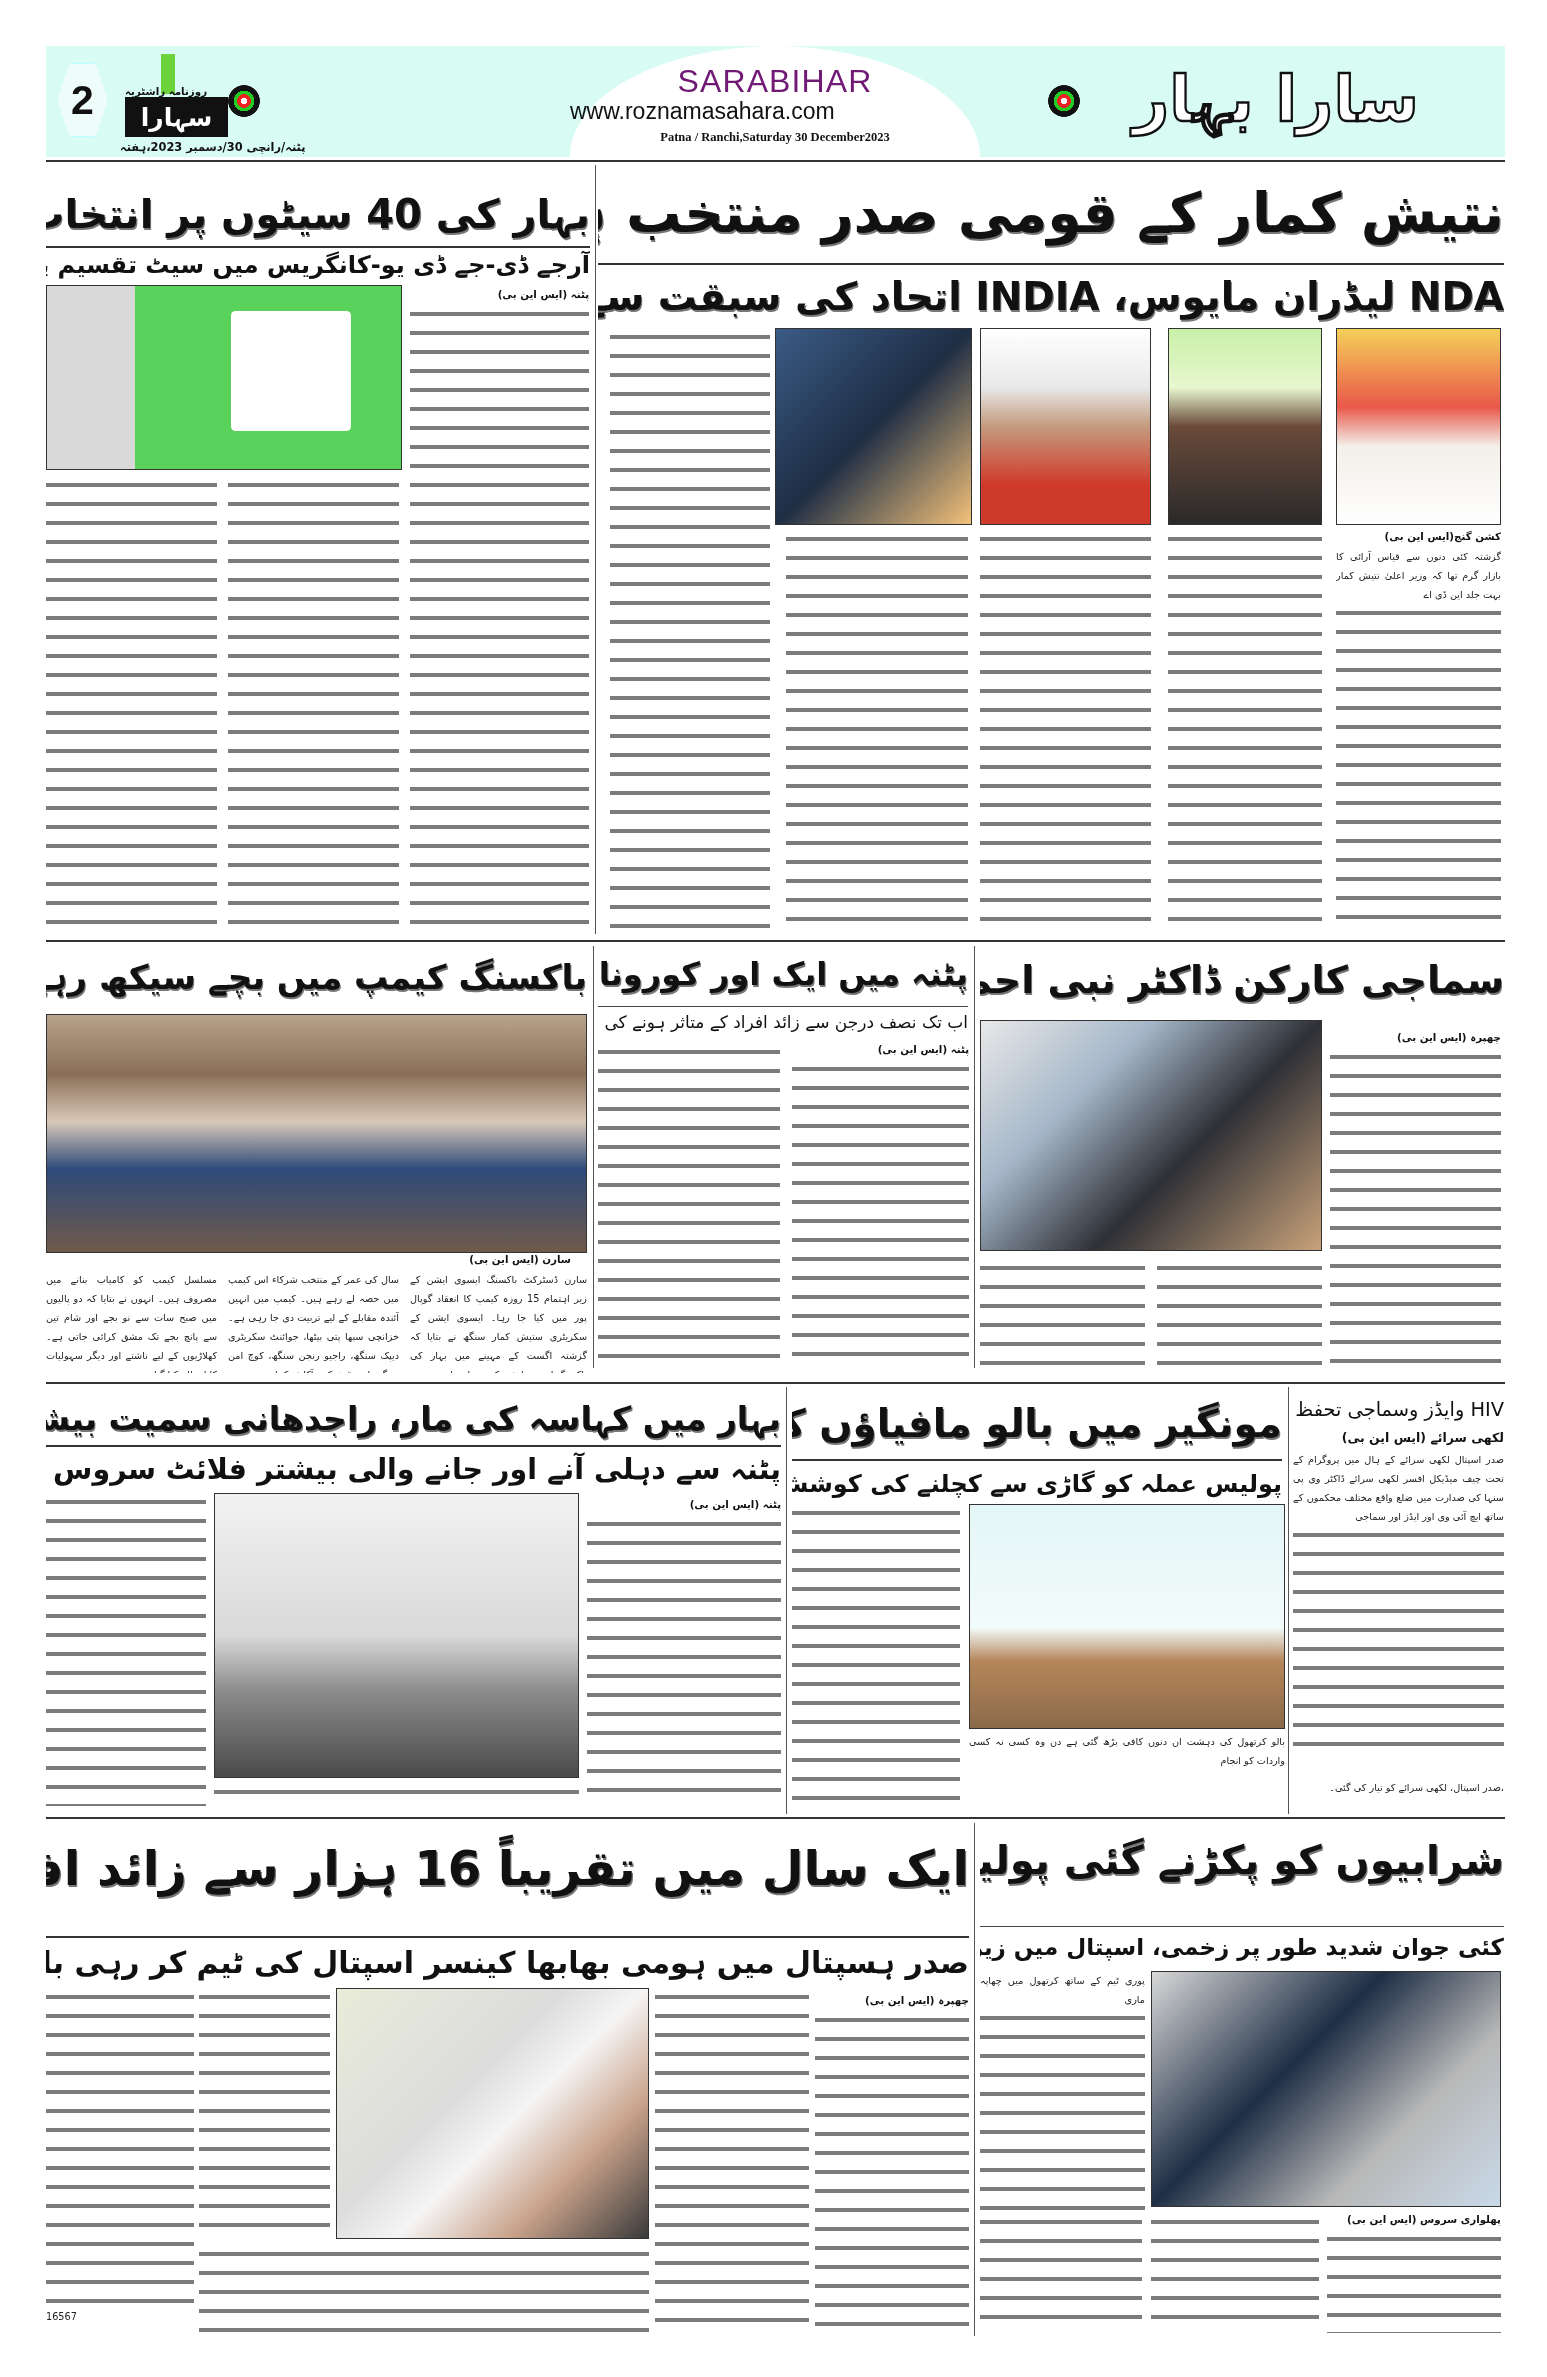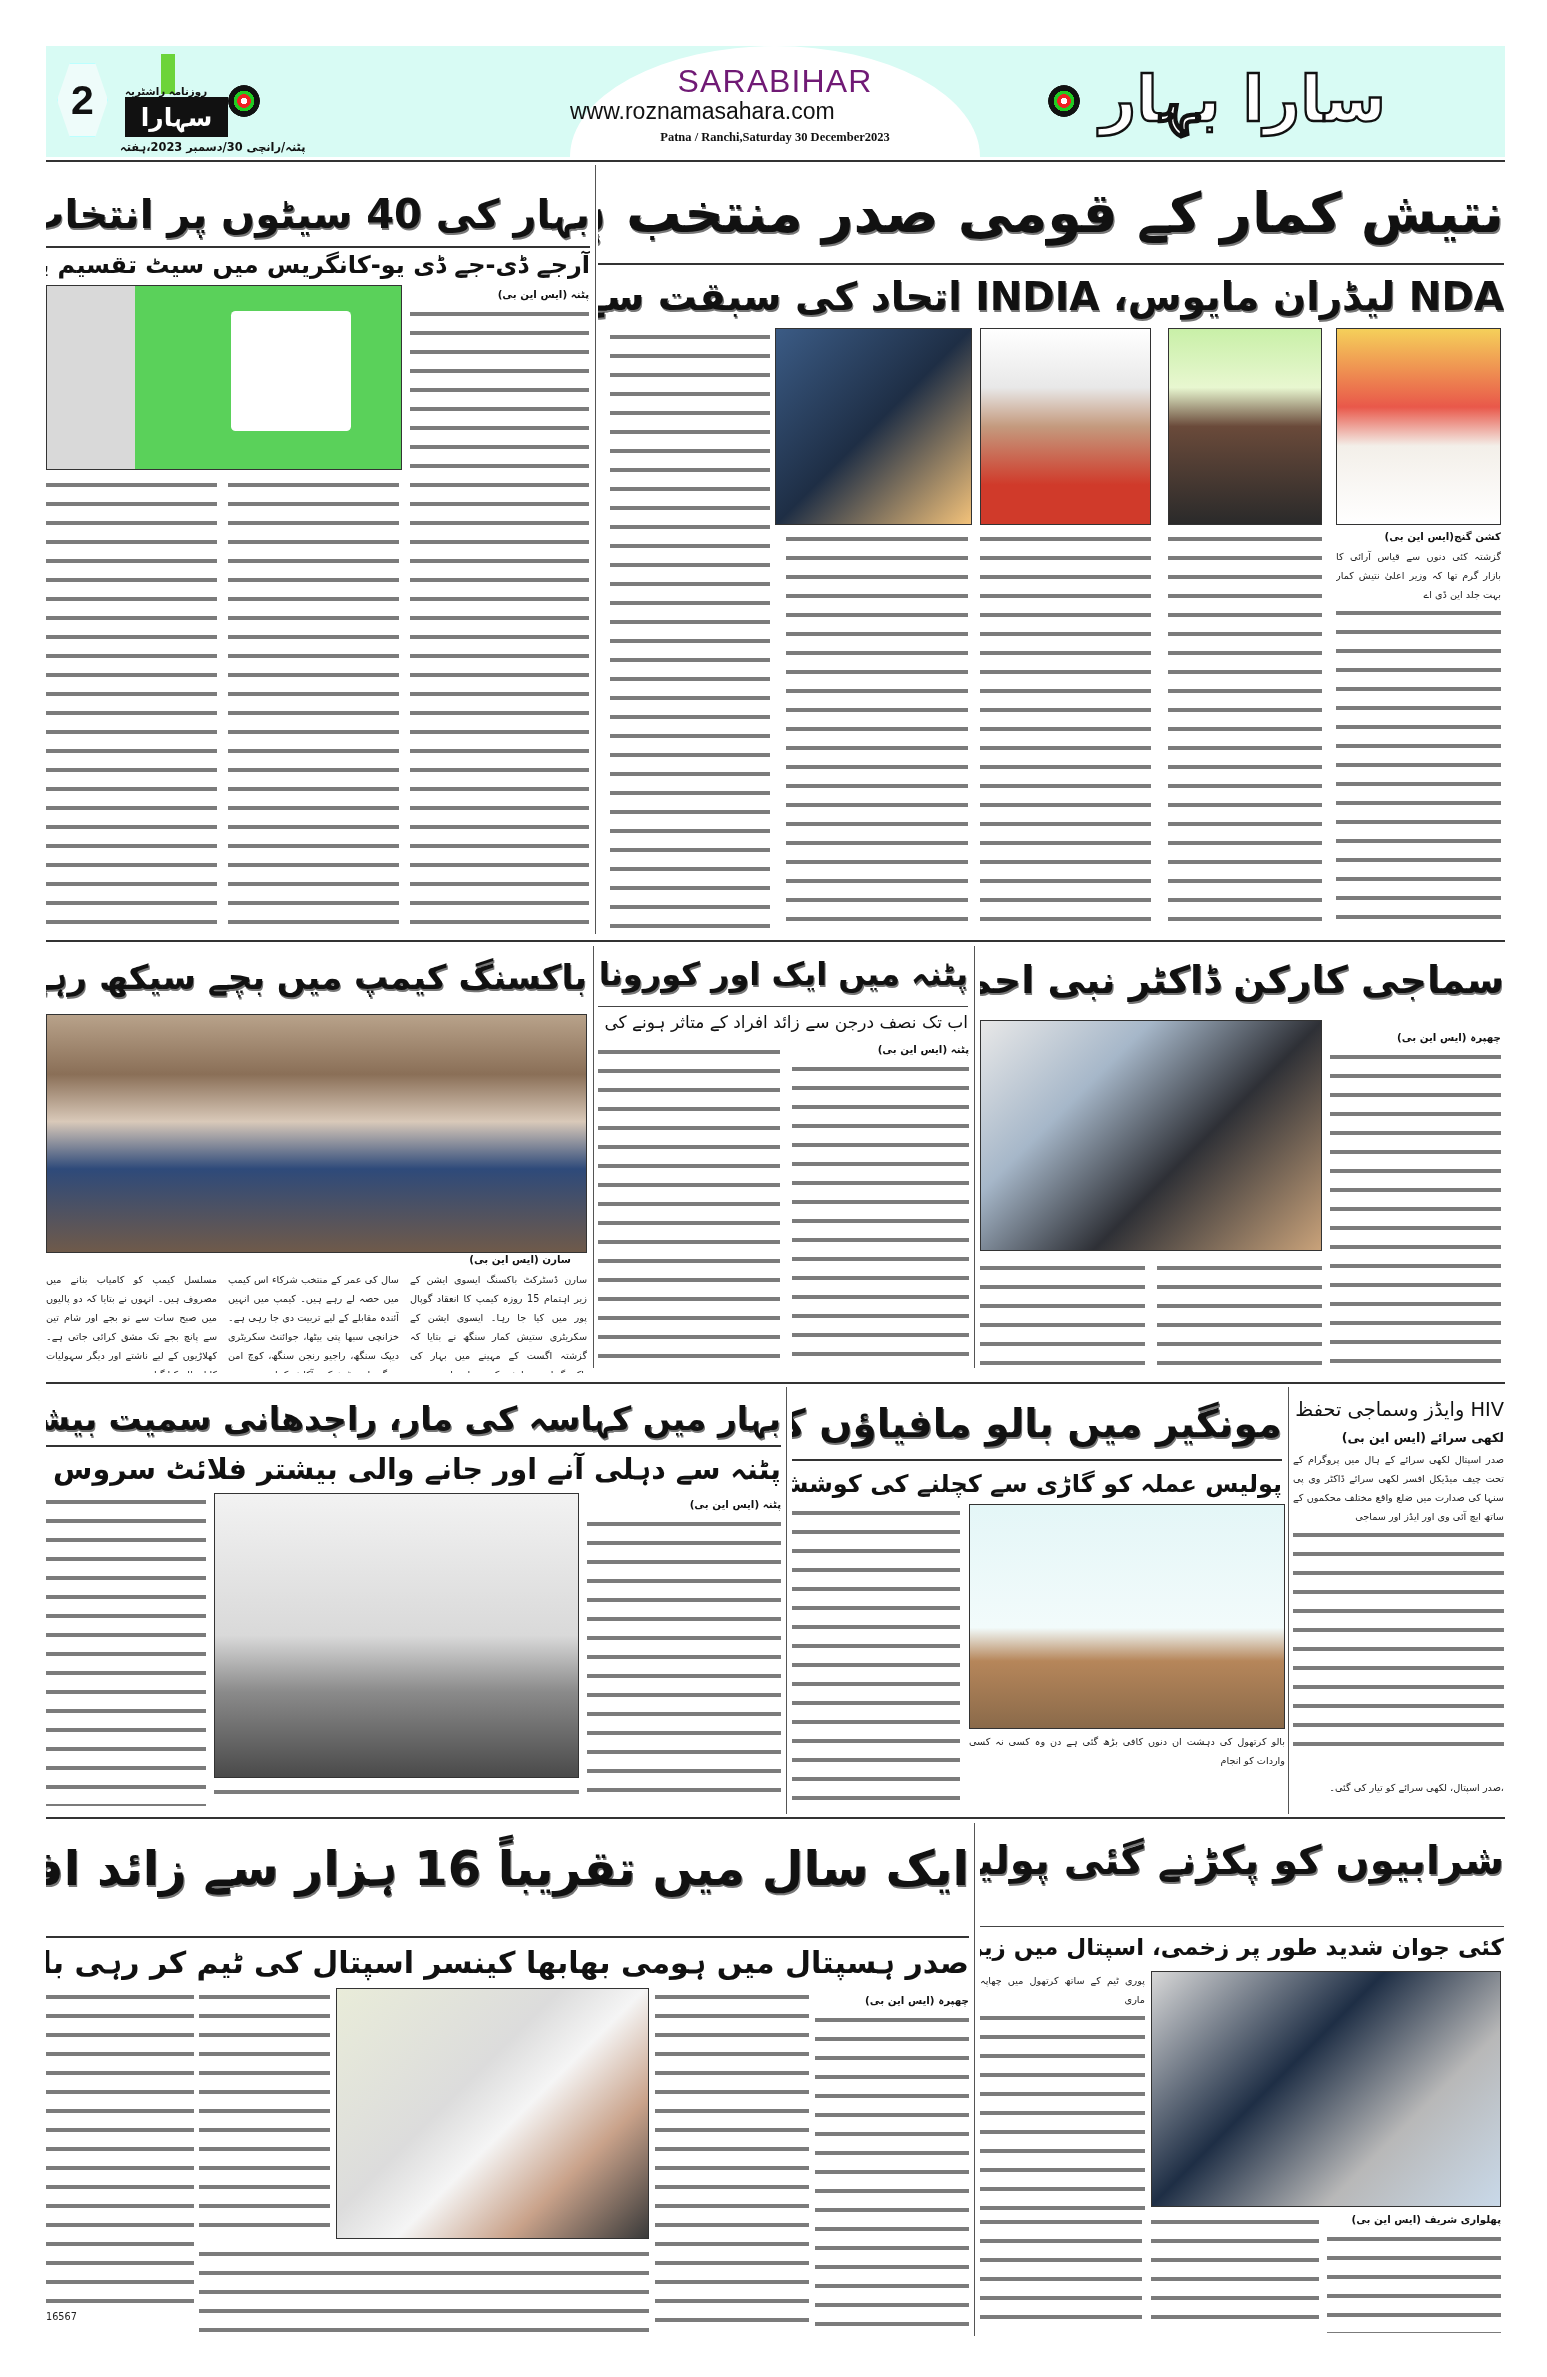--- a/index.html
+++ b/index.html
@@ -9,21 +9,21 @@
 .mast-arc{left:570px;top:46px;width:410px;height:111px;background:#fff;border-radius:50% 50% 0 0/100% 100% 0 0}
 .pageno{left:57px;top:63px;width:51px;height:74px;background:#eefcfa;clip-path:polygon(25% 0,75% 0,100% 50%,75% 100%,25% 100%,0 50%);border:1.1px solid #bff;display:flex;align-items:center;justify-content:center;font:bold 41px "Liberation Sans",sans-serif}
 .logo-urdu{left:125px;top:97px;width:103px;height:40px;background:#111;color:#fff;display:flex;align-items:center;justify-content:center;font:bold 25px "DejaVu Sans",sans-serif}
 .logo-one{left:161px;top:54px;width:13.7px;height:40px;background:#6cd43a}
 .logo-sub{left:125px;top:85px;font:bold 10.3px "DejaVu Sans",sans-serif;direction:rtl}
 .logo-date{left:120px;top:140px;font:bold 11.4px "DejaVu Sans",sans-serif;direction:rtl}
 .flower{width:32px;height:32px;border-radius:50%;background:radial-gradient(circle,#fff 0 14%,#e22 15% 30%,#2c2 31% 45%,#111 46% 70%,transparent 71%)}
 .sarabihar{left:570px;top:63px;width:410px;text-align:center;color:#701a75;font:32px "Liberation Sans",sans-serif;letter-spacing:1.1px}
 .url{left:570px;top:98px;width:410px;text-align:left;font:23px "Liberation Sans",sans-serif}
 .dateline{left:570px;top:130px;width:410px;text-align:center;font:bold 12.5px "Liberation Serif",serif}
-.urdu-title{left:1100px;top:63px;width:319px;text-align:left;font:bold 63px "DejaVu Sans",sans-serif;color:#fff;-webkit-text-stroke:2.3px #111;direction:rtl}
+.urdu-title{left:1100px;top:63px;width:319px;text-align:right;font:bold 63px "DejaVu Sans",sans-serif;color:#fff;-webkit-text-stroke:2.3px #111;direction:rtl}
 .rule{height:1.7px;background:#333}
 .rule-thin{height:1.1px;background:#444}
 .vrule{width:1.1px;background:#555}
 .hl{direction:rtl;text-align:center;font-weight:bold;color:#111;white-space:nowrap;overflow:hidden;font-family:"DejaVu Sans",sans-serif;text-shadow:1.1px 1.7px 0 #777}
 .sub{direction:rtl;text-align:center;font-weight:bold;white-space:nowrap;overflow:hidden;font-family:"DejaVu Sans",sans-serif}
 .photo{border:1.1px solid #333;overflow:hidden}
 .cap{direction:rtl;text-align:right;font:bold 10.3px "DejaVu Sans",sans-serif}
 .col{direction:rtl;text-align:justify;font:9.7px/19px "DejaVu Sans",sans-serif;color:#222;overflow:hidden}
 .body-lines{background:repeating-linear-gradient(to bottom,transparent 0 6.8px,#7b7b7b 6.8px 11.4px,transparent 11.4px 19px)}
 </style>
@@ -131,21 +131,21 @@
 <div class="abs col" style="left:1293px;top:1450px;width:211px;height:319px"><span>صدر اسپتال لکھی سرائے کے ہال میں پروگرام کے تحت چیف میڈیکل افسر لکھی سرائے ڈاکٹر وی پی سنہا کی صدارت میں ضلع واقع مختلف محکموں کے ساتھ ایچ آئی وی اور ایڈز اور سماجی</span><div class="body-lines" style="height:228px"></div></div>
 <div class="abs col" style="left:1293px;top:1778px;width:211px;height:28.5px">،صدر اسپتال، لکھی سرائے کو تیار کی گئی۔</div>
 
 <div class="abs rule" style="left:46px;top:1817px;width:1459px"></div>
 
 <div class="abs hl" style="left:980px;top:1823px;width:524px;font-size:40px;line-height:74px">شرابیوں کو پکڑنے گئی پولیس ٹیم پر سنگ باری</div>
 <div class="abs rule-thin" style="left:980px;top:1926px;width:524px"></div>
 <div class="abs sub" style="left:980px;top:1929px;width:524px;font-size:23px;line-height:37px">کئی جوان شدید طور پر زخمی، اسپتال میں زیر علاج</div>
 <div class="abs photo" style="left:1151px;top:1971px;width:350px;height:236px;background:linear-gradient(135deg,#d8d8d8,#1e2e45 40%,#b8b8b8 70%,#c9d9e9)"></div>
 <div class="abs col" style="left:980px;top:1971px;width:165px;height:239px"><span>پوری ٹیم کے ساتھ کرتھول میں چھاپہ ماری</span><div class="body-lines" style="height:216px"></div></div>
-<div class="abs cap" style="left:1327px;top:2213px;width:174px">پھلواری شریف (ایس این بی)</div>
+<div class="abs cap" style="left:1327px;top:2213px;width:174px">پھلواری سروس (ایس این بی)</div>
 <div class="abs col body-lines" style="left:1327px;top:2230px;width:174px;height:103px"></div>
 <div class="abs col body-lines" style="left:1151px;top:2213px;width:168px;height:120px"></div>
 <div class="abs col body-lines" style="left:980px;top:2213px;width:162px;height:120px"></div>
 
 <div class="abs vrule" style="left:974px;top:1823px;height:513px"></div>
 
 <div class="abs hl" style="left:46px;top:1823px;width:923px;font-size:48px;line-height:91px">ایک سال میں تقریباً 16 ہزار سے زائد افراد کی کینسر اسکریننگ</div>
 <div class="abs rule" style="left:46px;top:1936px;width:923px"></div>
 <div class="abs sub" style="left:46px;top:1940px;width:923px;font-size:30px;line-height:46px">صدر ہسپتال میں ہومی بھابھا کینسر اسپتال کی ٹیم کر رہی بائیوپسی</div>
 <div class="abs photo" style="left:336px;top:1988px;width:313px;height:251px;background:linear-gradient(135deg,#e9ecd9,#dcdcdc 40%,#f5f5f5 55%,#c9a28a 75%,#3a3a3a)"></div>

